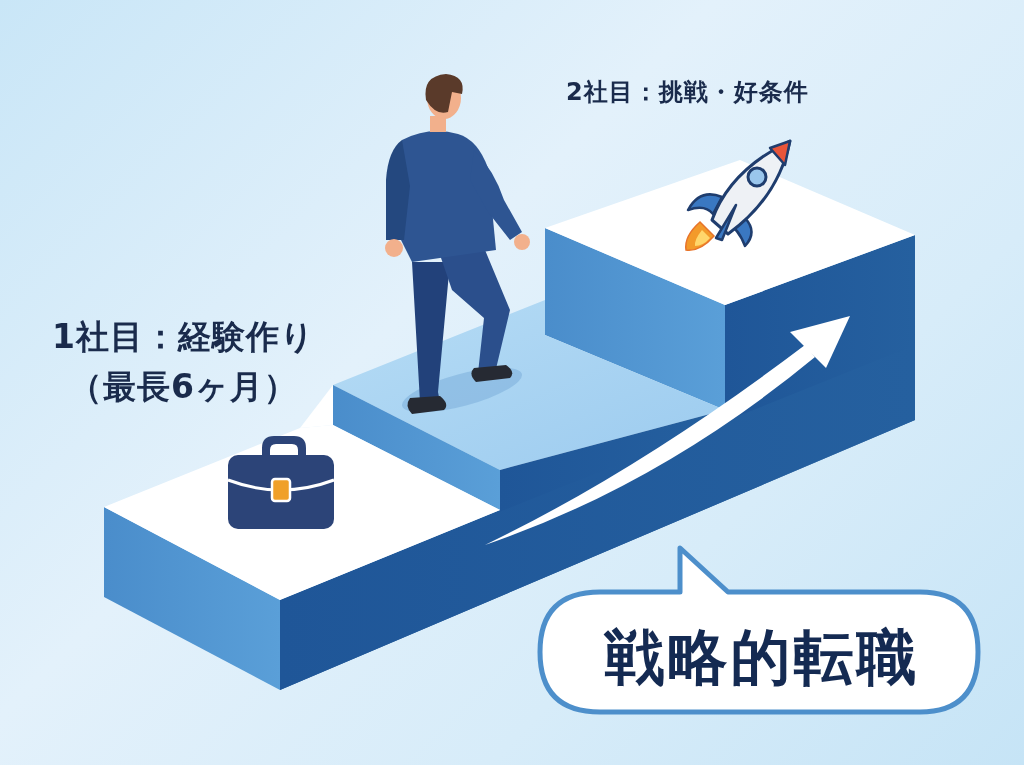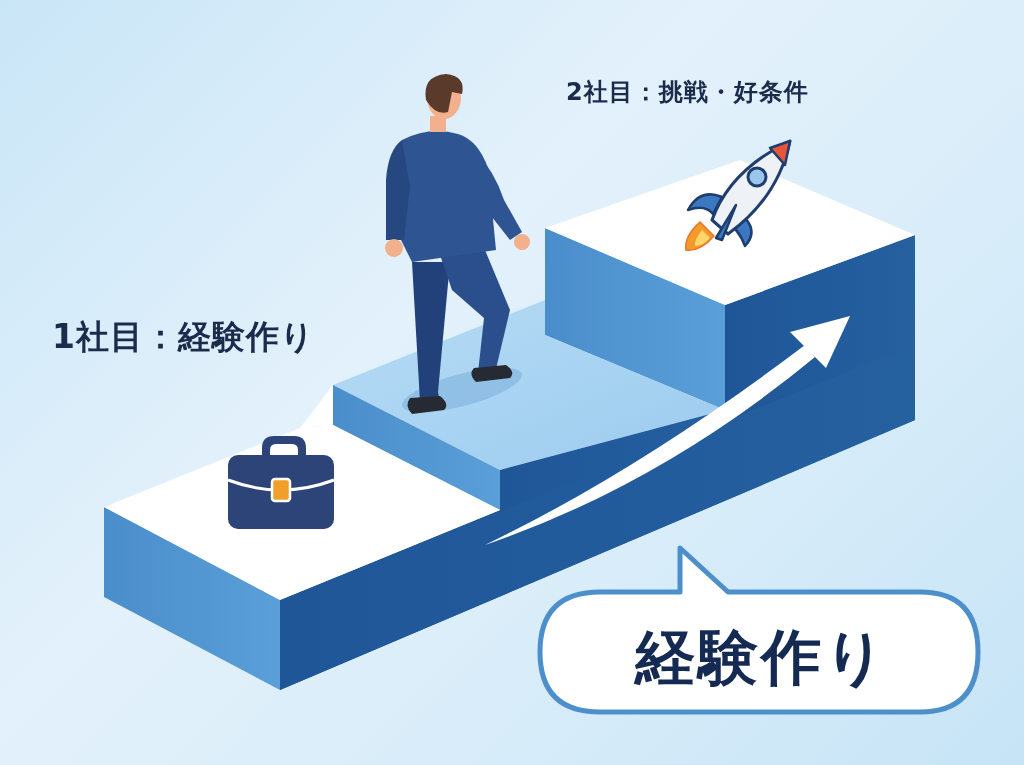--- a/index.html
+++ b/index.html
@@ -123,14 +123,15 @@
   </g>
 
   <g>
     <path d="M600,592 L680,592 L680,548 L728,592 L920,592 Q978,592 978,652 Q978,712 920,712 L600,712 Q540,712 540,652 Q540,592 600,592 Z" fill="#ffffff" stroke="#4d8fcb" stroke-width="5" stroke-linejoin="round"></path>
   </g>
 </svg>
 
 <div class="label label-step2">2社目：挑戦・好条件</div>
 <div class="label label-step1">
   <div>1社目：経験作り</div>
+  <div>（最長6ヶ月）</div>
 </div>
-<div class="bubble-text">経験作り</div>
+<div class="bubble-text">戦略的転職</div>
 
 </body></html>

